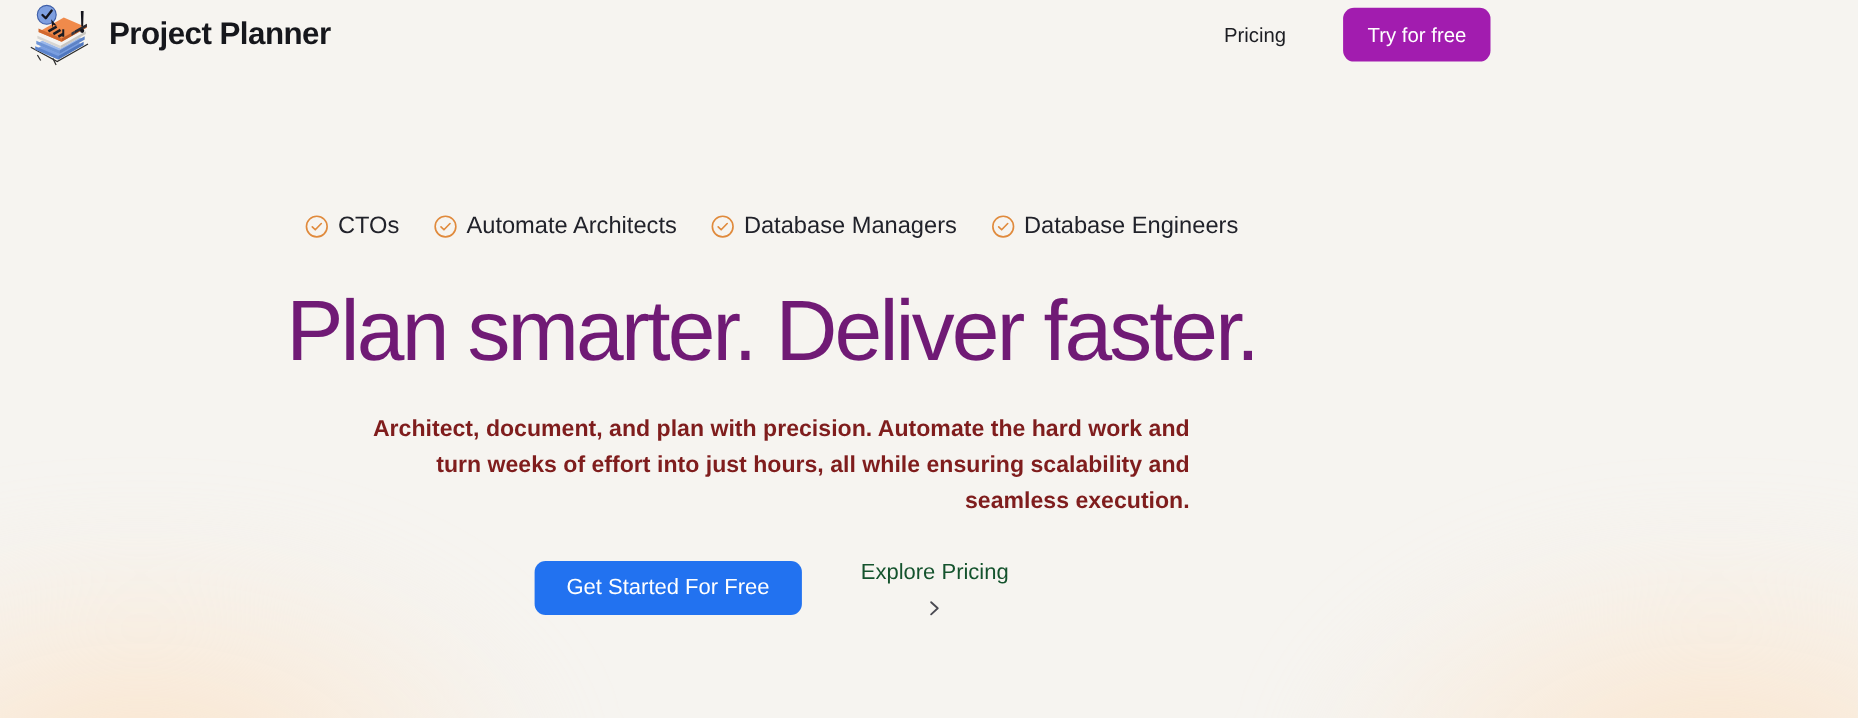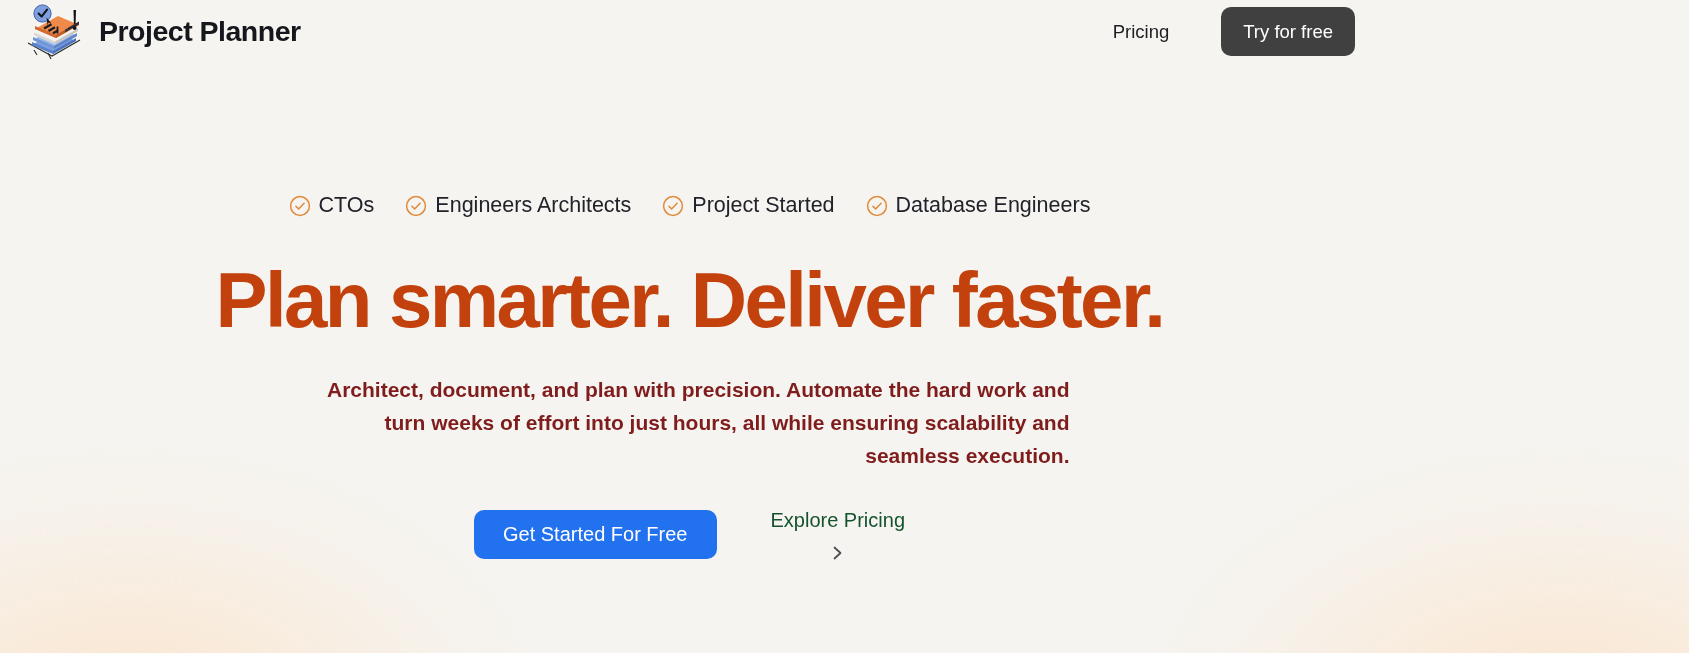--- a/index.html
+++ b/index.html
@@ -90,38 +90,38 @@
 
   .nav-link {
     font-size: 18.5px;
     color: #1d1e23;
     text-decoration: none;
     cursor: pointer;
     white-space: nowrap;
   }
 
   .btn-try {
-    background: #404040;
+    background: #a21caf;
     color: #ffffff;
     font-size: 18.5px;
     font-weight: 500;
     border: none;
     border-radius: 10px;
     padding: 0 22px;
     height: 49px;
     line-height: 49px;
     cursor: pointer;
     white-space: nowrap;
     font-family: "Liberation Sans", sans-serif;
   }
 
   
   .hero {
     position: absolute;
-    top: 0; left: 0;
+    top: 0; left: 12px;
     width: 100%;
     height: 653px;
     display: flex;
     flex-direction: column;
     align-items: center;
     padding-top: 193px;
   }
 
   
   .audience-row {
@@ -146,22 +146,22 @@
 
   .audience-label {
     font-size: 21.5px;
     color: #21222a;
     white-space: nowrap;
   }
 
   
   .headline {
     font-size: 78px;
-    font-weight: 700;
-    color: #c2410c;
+    font-weight: 400;
+    color: #701a75;
     letter-spacing: -2.6px;
     line-height: 1.04;
     text-align: center;
     white-space: nowrap;
     margin-bottom: 32px;
   }
 
   
   .subheadline {
     font-size: 21px;
@@ -284,29 +284,29 @@
           <path d="M6.9 11.2 L9.6 13.9 L15.1 8.2" fill="none" stroke="#e08a3c" stroke-width="1.5" stroke-linecap="round" stroke-linejoin="round"></path>
         </svg>
         <span class="audience-label">CTOs</span>
       </div>
 
       <div class="audience-item">
         <svg class="check-icon" viewBox="0 0 22 22">
           <circle cx="11" cy="11" r="9.4" fill="none" stroke="#e08a3c" stroke-width="1.5"></circle>
           <path d="M6.9 11.2 L9.6 13.9 L15.1 8.2" fill="none" stroke="#e08a3c" stroke-width="1.5" stroke-linecap="round" stroke-linejoin="round"></path>
         </svg>
-        <span class="audience-label">Engineers Architects</span>
+        <span class="audience-label">Automate Architects</span>
       </div>
 
       <div class="audience-item">
         <svg class="check-icon" viewBox="0 0 22 22">
           <circle cx="11" cy="11" r="9.4" fill="none" stroke="#e08a3c" stroke-width="1.5"></circle>
           <path d="M6.9 11.2 L9.6 13.9 L15.1 8.2" fill="none" stroke="#e08a3c" stroke-width="1.5" stroke-linecap="round" stroke-linejoin="round"></path>
         </svg>
-        <span class="audience-label">Project Started</span>
+        <span class="audience-label">Database Managers</span>
       </div>
 
       <div class="audience-item">
         <svg class="check-icon" viewBox="0 0 22 22">
           <circle cx="11" cy="11" r="9.4" fill="none" stroke="#e08a3c" stroke-width="1.5"></circle>
           <path d="M6.9 11.2 L9.6 13.9 L15.1 8.2" fill="none" stroke="#e08a3c" stroke-width="1.5" stroke-linecap="round" stroke-linejoin="round"></path>
         </svg>
         <span class="audience-label">Database Engineers</span>
       </div>
 

